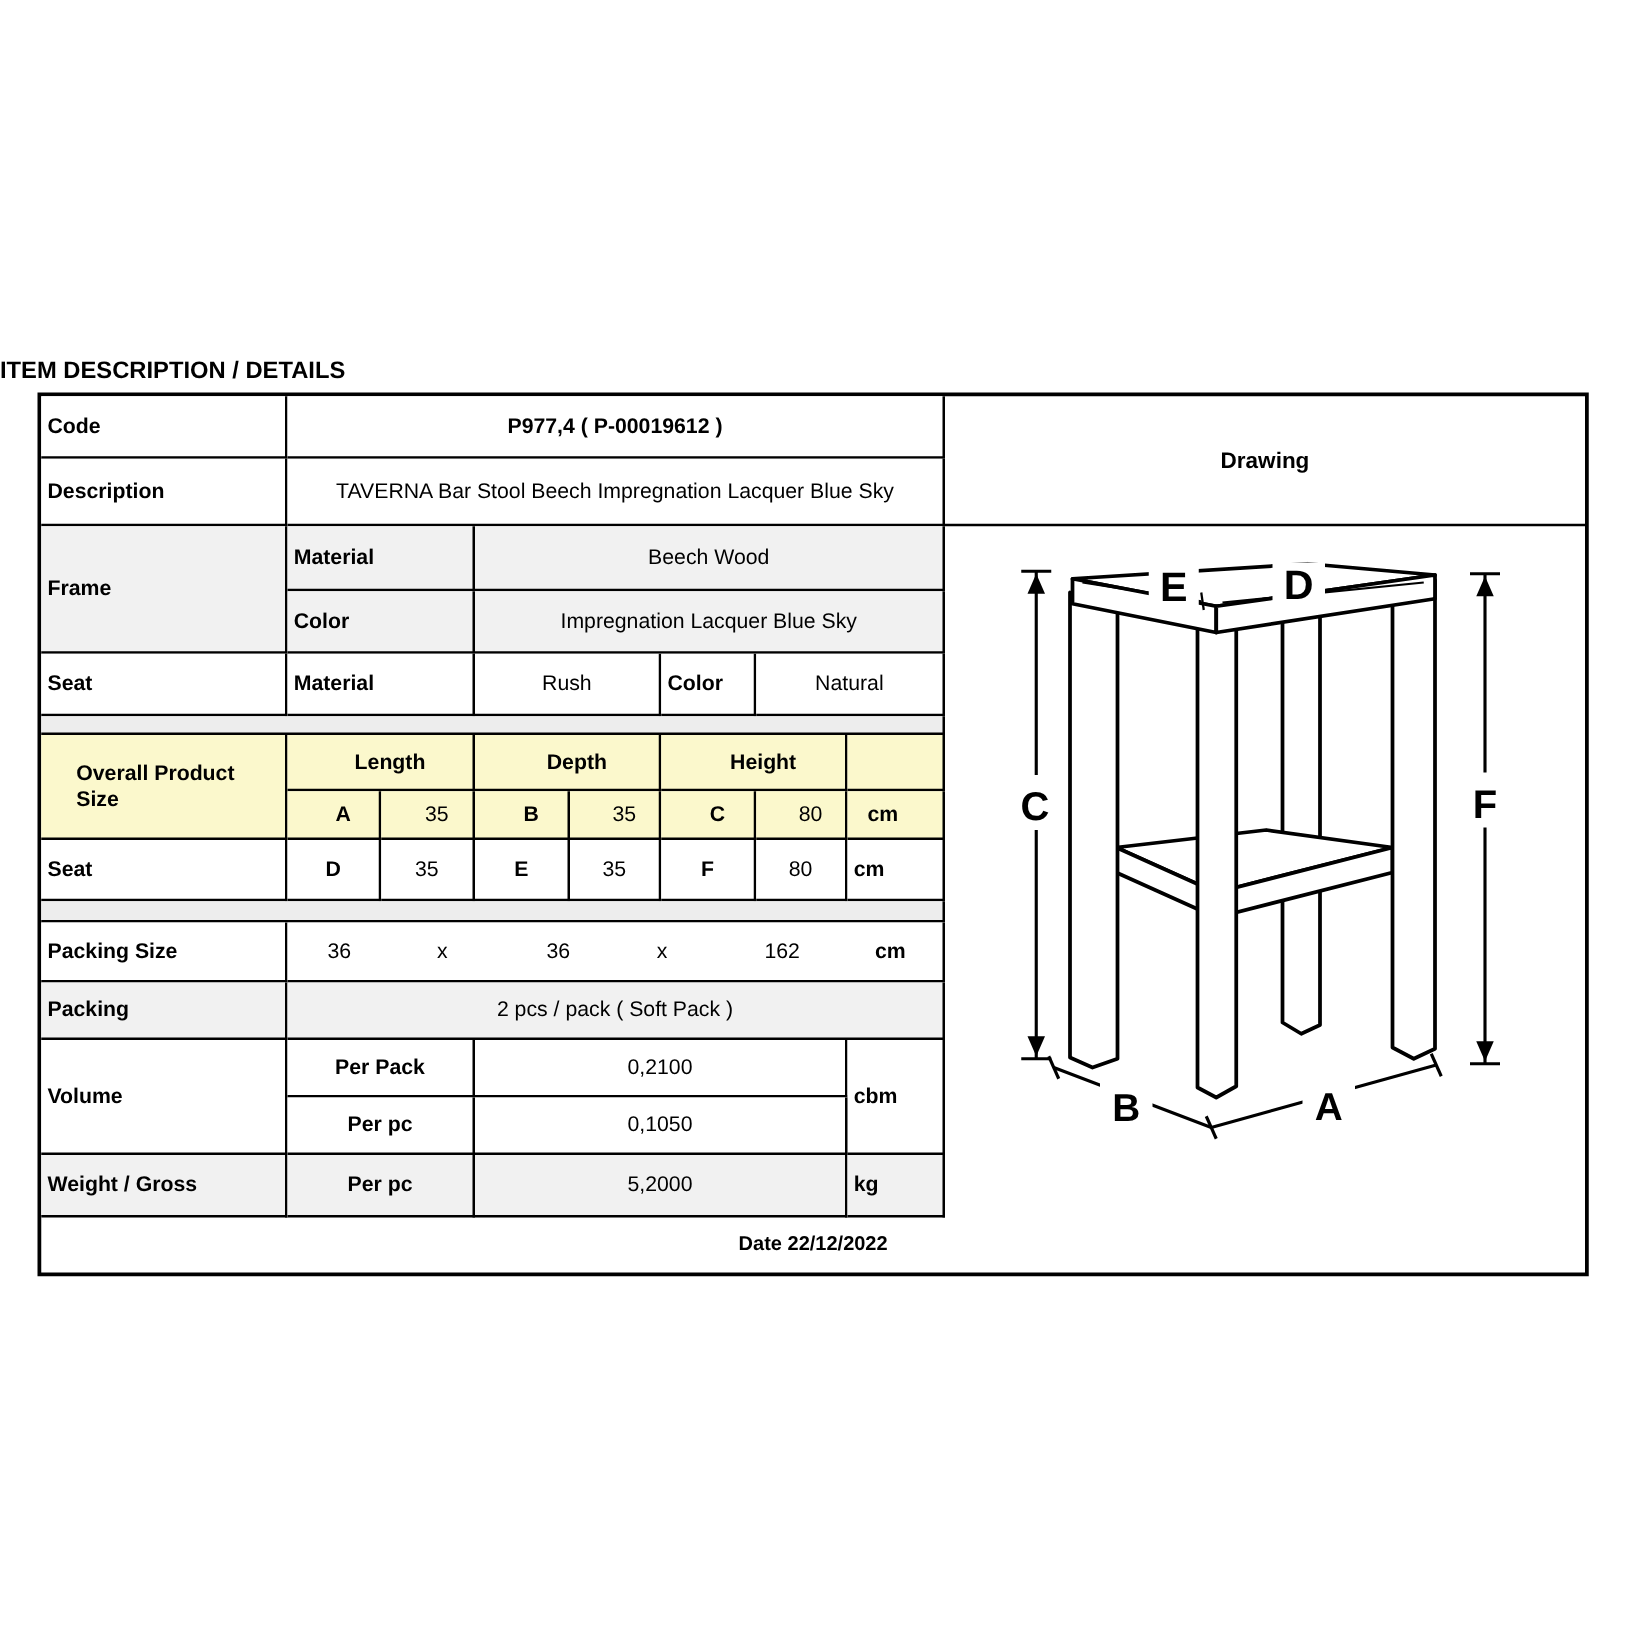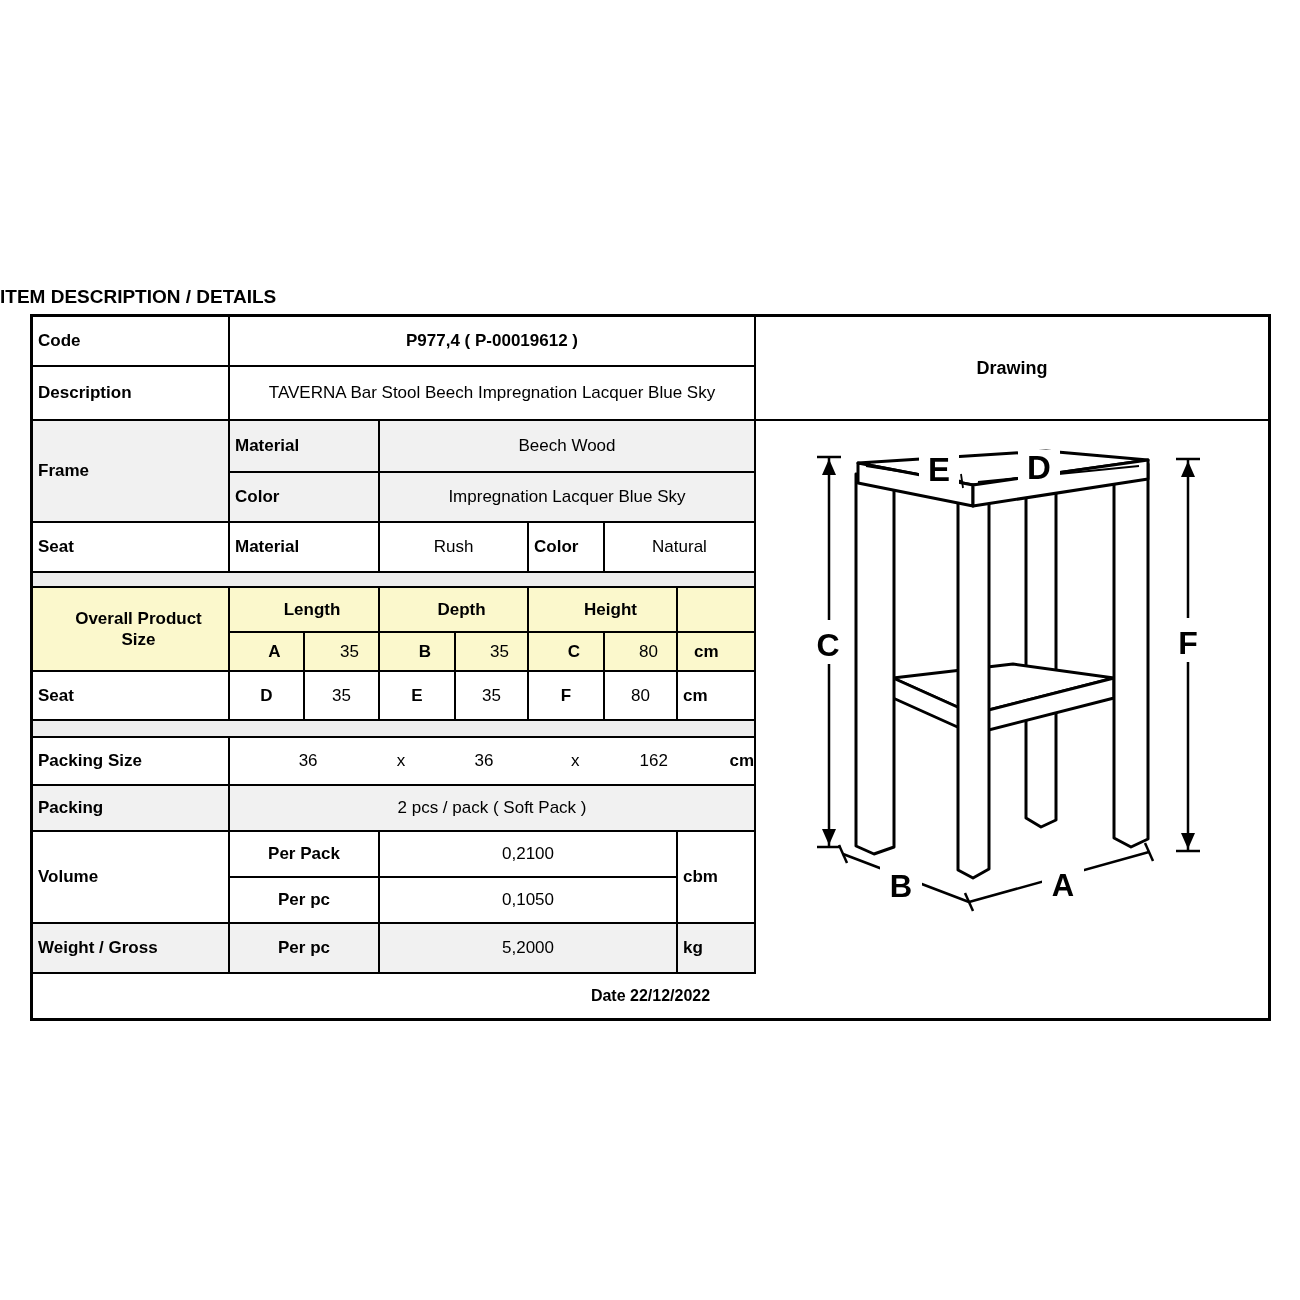--- a/index.html
+++ b/index.html
@@ -8,28 +8,28 @@
   .title{position:absolute;top:286px;left:0;width:100%;
          font-size:19px;font-weight:bold;}
   .sheet{position:absolute;left:30px;top:314px;border:3px solid #000;background:#fff;}
   .main{display:flex;}
   .spec{display:grid;width:723px;
         grid-template-columns:197px 75px 75px 76px 73px 76px 73px 78px;
         grid-template-rows:50px 54px 52px 50px 50px 15px 45px 39px 49px 17px 48px 46px 46px 46px 50px;}
   .cell{display:flex;align-items:center;border-right:2px solid #000;border-bottom:2px solid #000;
         font-size:17px;overflow:hidden;box-sizing:border-box;background:#fff;}
   .lbl{font-weight:bold;padding-left:5px;}
-  .ctr{justify-content:center;text-align:center;}
+  .ctr{justify-content:center;text-align:left;}
   .bold{font-weight:bold;}
   .gray{background:#F1F1F1;}
   .gap{background:#EDEDED;}
   .yellow{background:#FBF8CC;padding-left:16px;}
   .desc-span{display:inline-block;max-width:450px;line-height:1.3;}
   .ops-span{display:inline-block;max-width:155px;line-height:1.25;}
-  .ps-slot{display:inline-block;text-align:right;padding-left:32px;}
+  .ps-slot{display:inline-block;text-align:left;padding-left:32px;}
   .drawing-panel{width:512px;display:flex;flex-direction:column;box-sizing:border-box;}
   .drawing-header{height:104px;box-sizing:border-box;border-bottom:2px solid #000;
                   display:flex;align-items:center;justify-content:center;
                   font-weight:bold;font-size:18px;}
   .drawing-area{flex:1;position:relative;}
   .drawing-area svg{position:absolute;left:0;top:0;width:100%;height:100%;}
   .date-row{height:44px;display:flex;align-items:center;justify-content:center;
             font-weight:bold;font-size:16px;}
   svg text{font-family:"Liberation Sans",sans-serif;font-weight:bold;}
 </style>

